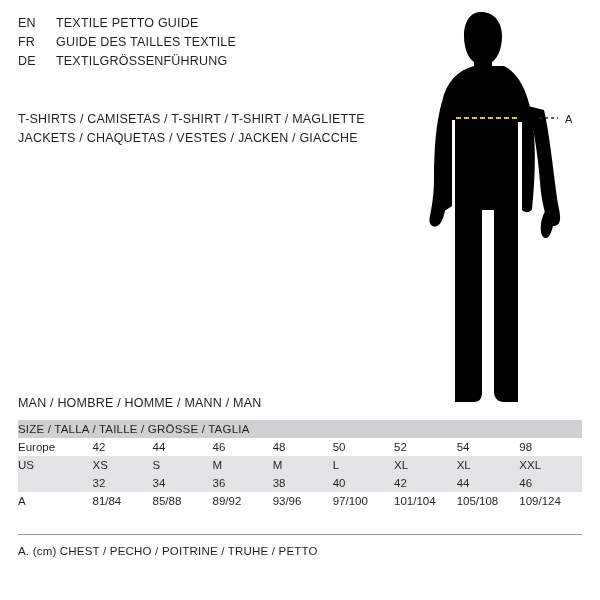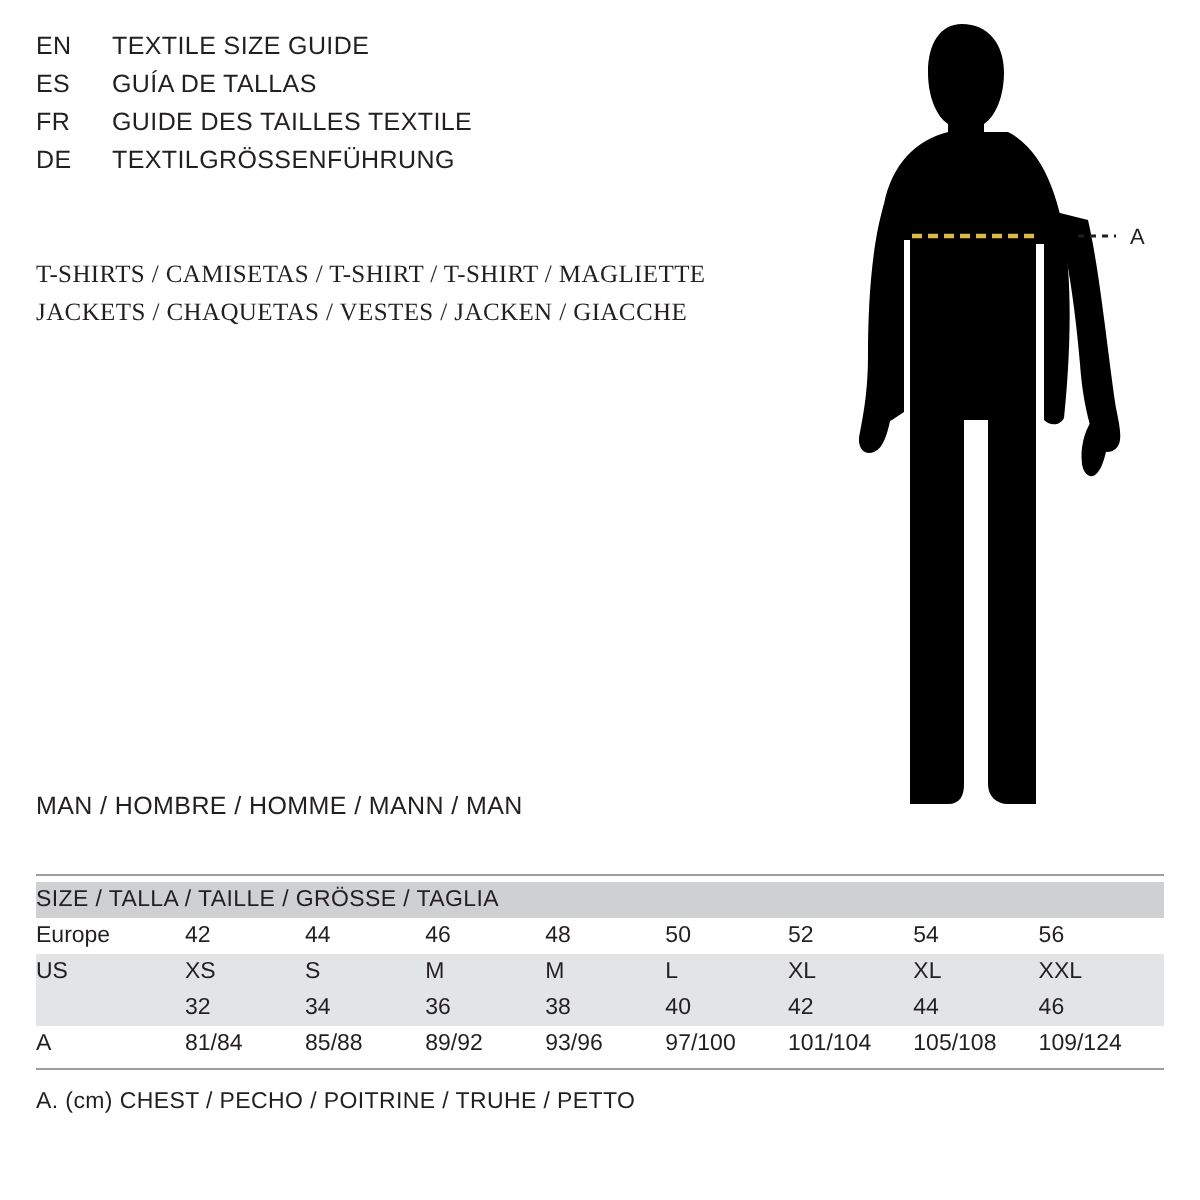--- a/index.html
+++ b/index.html
@@ -41,23 +41,22 @@
     font-size: 12.5px;
   }
   .lang-text {
     font-size: 12.5px;
   }
 
   
   .cat-block {
     position: absolute;
     left: 18px;
-    top: 128px;
+    top: 110px;
     width: 420px;
-    font-family: Liberation Serif, serif;
   }
   .cat-line {
     font-size: 12.5px;
     line-height: 19px;
     letter-spacing: 0.2px;
     white-space: nowrap;
   }
 
   
   .figure-wrap {
@@ -94,21 +93,21 @@
     width: 564px;
     height: 1px;
     background: #9d9d9d;
   }
   .rule-top { top: 437px; }
 
   
   table.size-table {
     position: absolute;
     left: 18px;
-    top: 441px;
+    top: 420px;
     width: 564px;
     border-collapse: collapse;
     font-size: 11.5px;
   }
   table.size-table th,
   table.size-table td {
     padding: 0;
     height: 18px;
     text-align: left;
     font-weight: normal;
@@ -137,25 +136,21 @@
   }
 </style>
 </head>
 <body>
 
 <div class="page">
 
   <div class="lang-block">
     <div class="lang-row">
       <span class="lang-code">EN</span>
-      <span class="lang-text">TEXTILE SIZE GUIDE</span>
-    </div>
-    <div class="lang-row">
-      <span class="lang-code">ES</span>
-      <span class="lang-text">GUÍA DE TALLAS</span>
+      <span class="lang-text">TEXTILE PETTO GUIDE</span>
     </div>
     <div class="lang-row">
       <span class="lang-code">FR</span>
       <span class="lang-text">GUIDE DES TAILLES TEXTILE</span>
     </div>
     <div class="lang-row">
       <span class="lang-code">DE</span>
       <span class="lang-text">TEXTILGRÖSSENFÜHRUNG</span>
     </div>
   </div>
@@ -194,21 +189,21 @@
       </tr>
       <tr class="row-white">
         <td class="c-label">Europe</td>
         <td class="c-val">42</td>
         <td class="c-val">44</td>
         <td class="c-val">46</td>
         <td class="c-val">48</td>
         <td class="c-val">50</td>
         <td class="c-val">52</td>
         <td class="c-val">54</td>
-        <td class="c-val">56</td>
+        <td class="c-val">98</td>
       </tr>
       <tr class="row-shade">
         <td class="c-label">US</td>
         <td class="c-val">XS</td>
         <td class="c-val">S</td>
         <td class="c-val">M</td>
         <td class="c-val">M</td>
         <td class="c-val">L</td>
         <td class="c-val">XL</td>
         <td class="c-val">XL</td>

